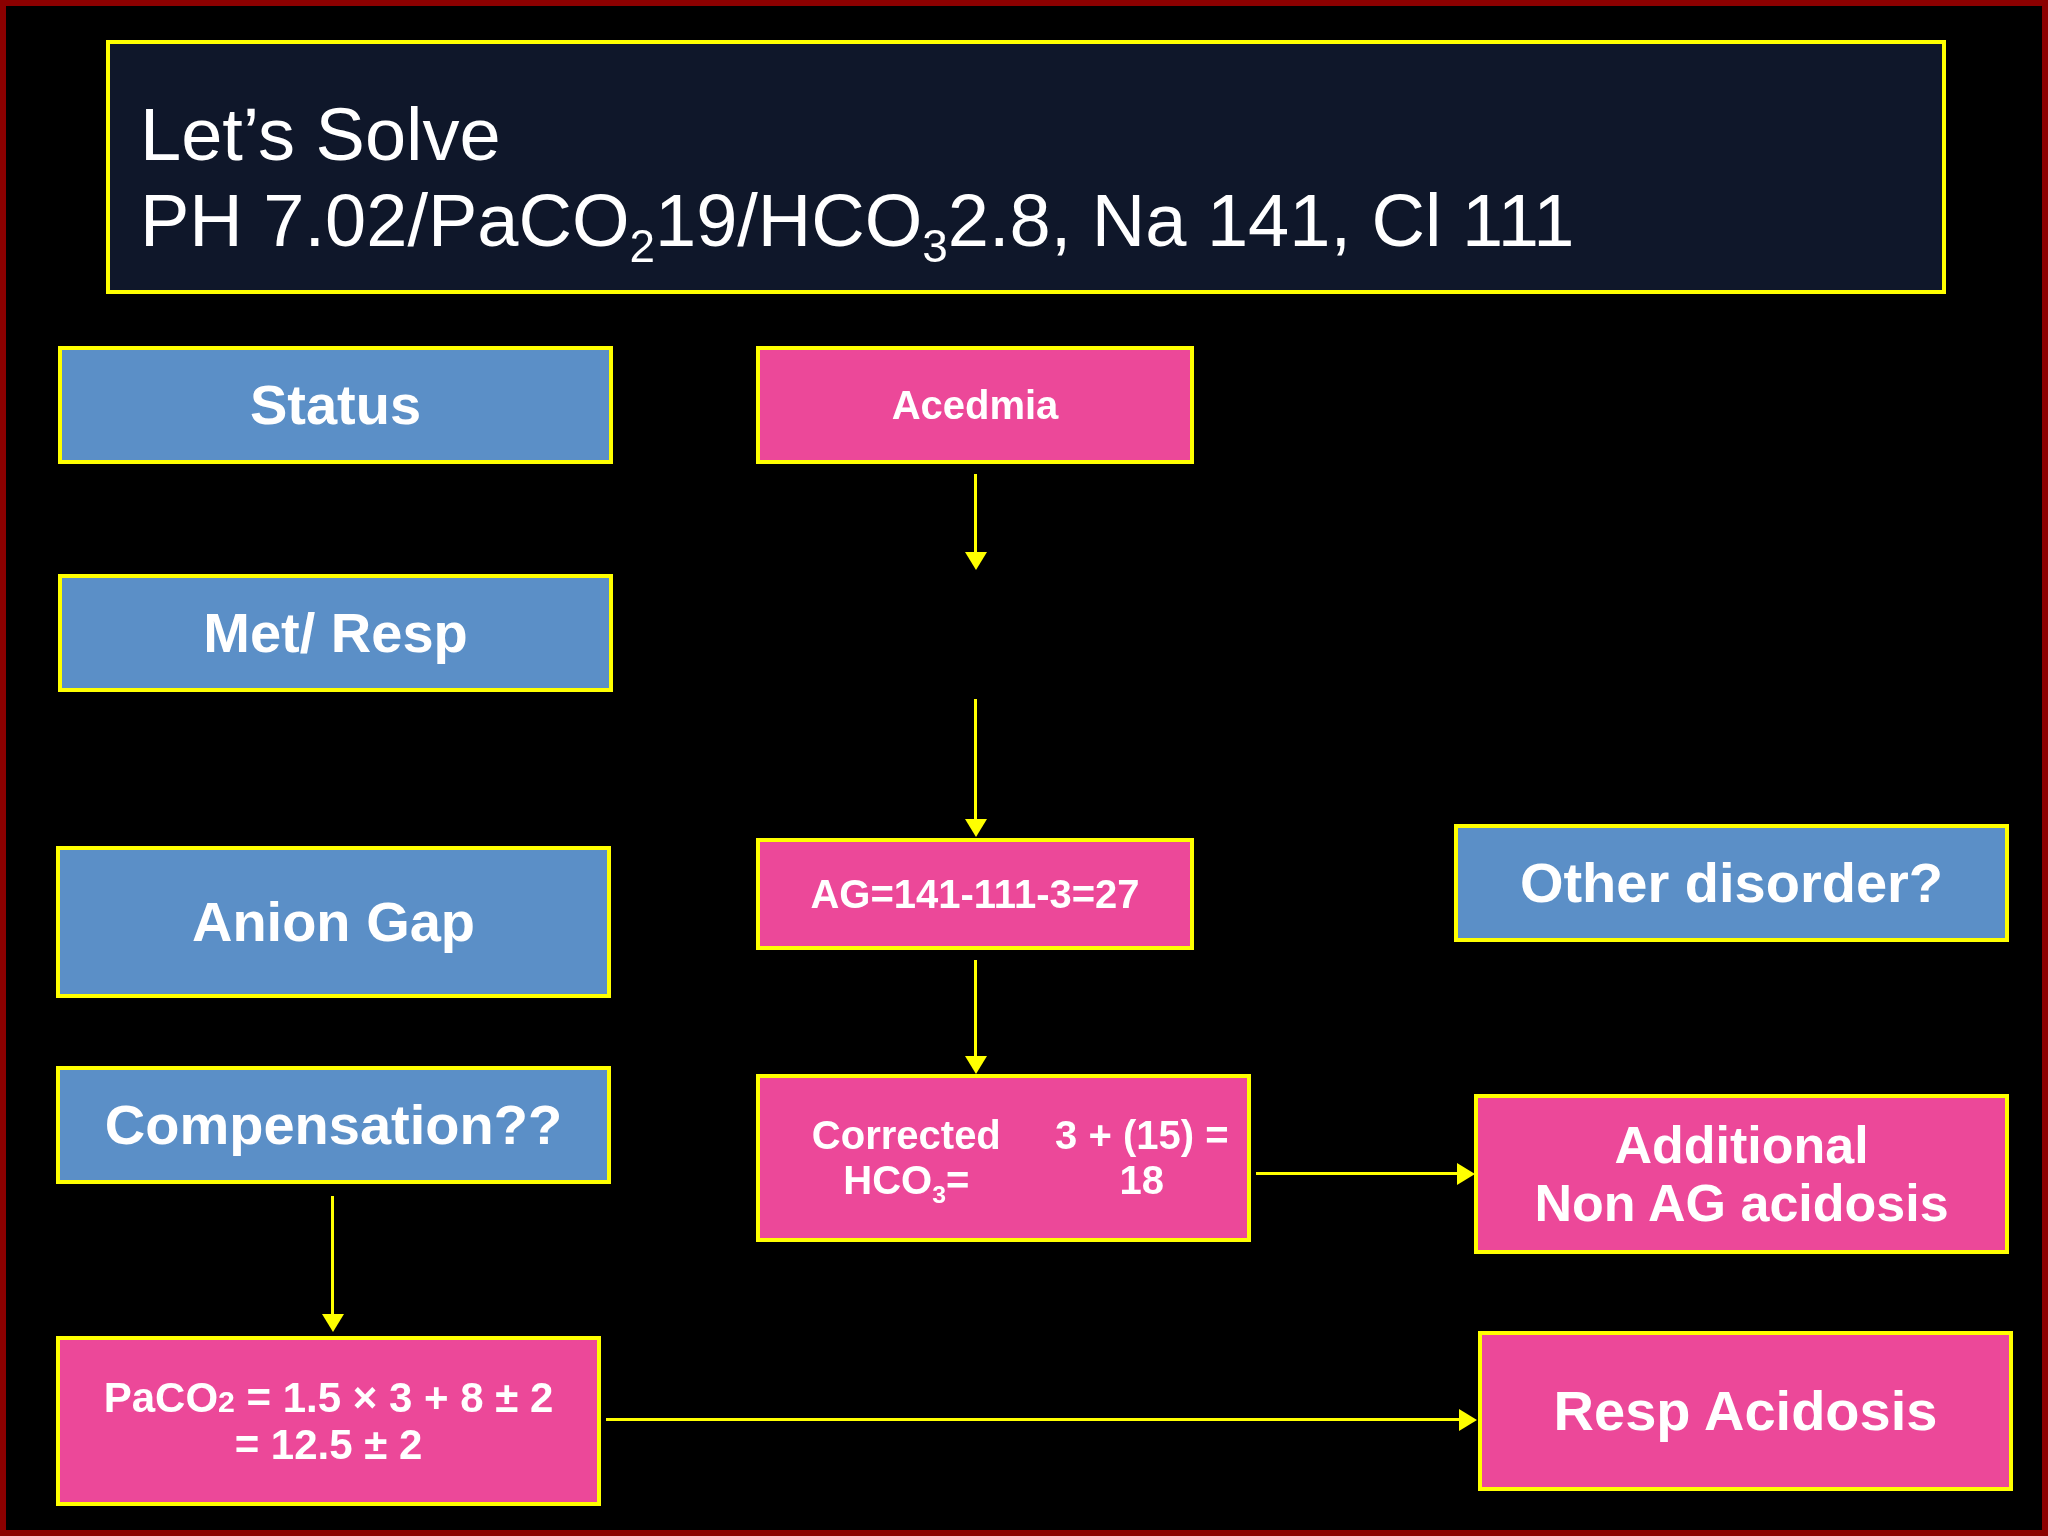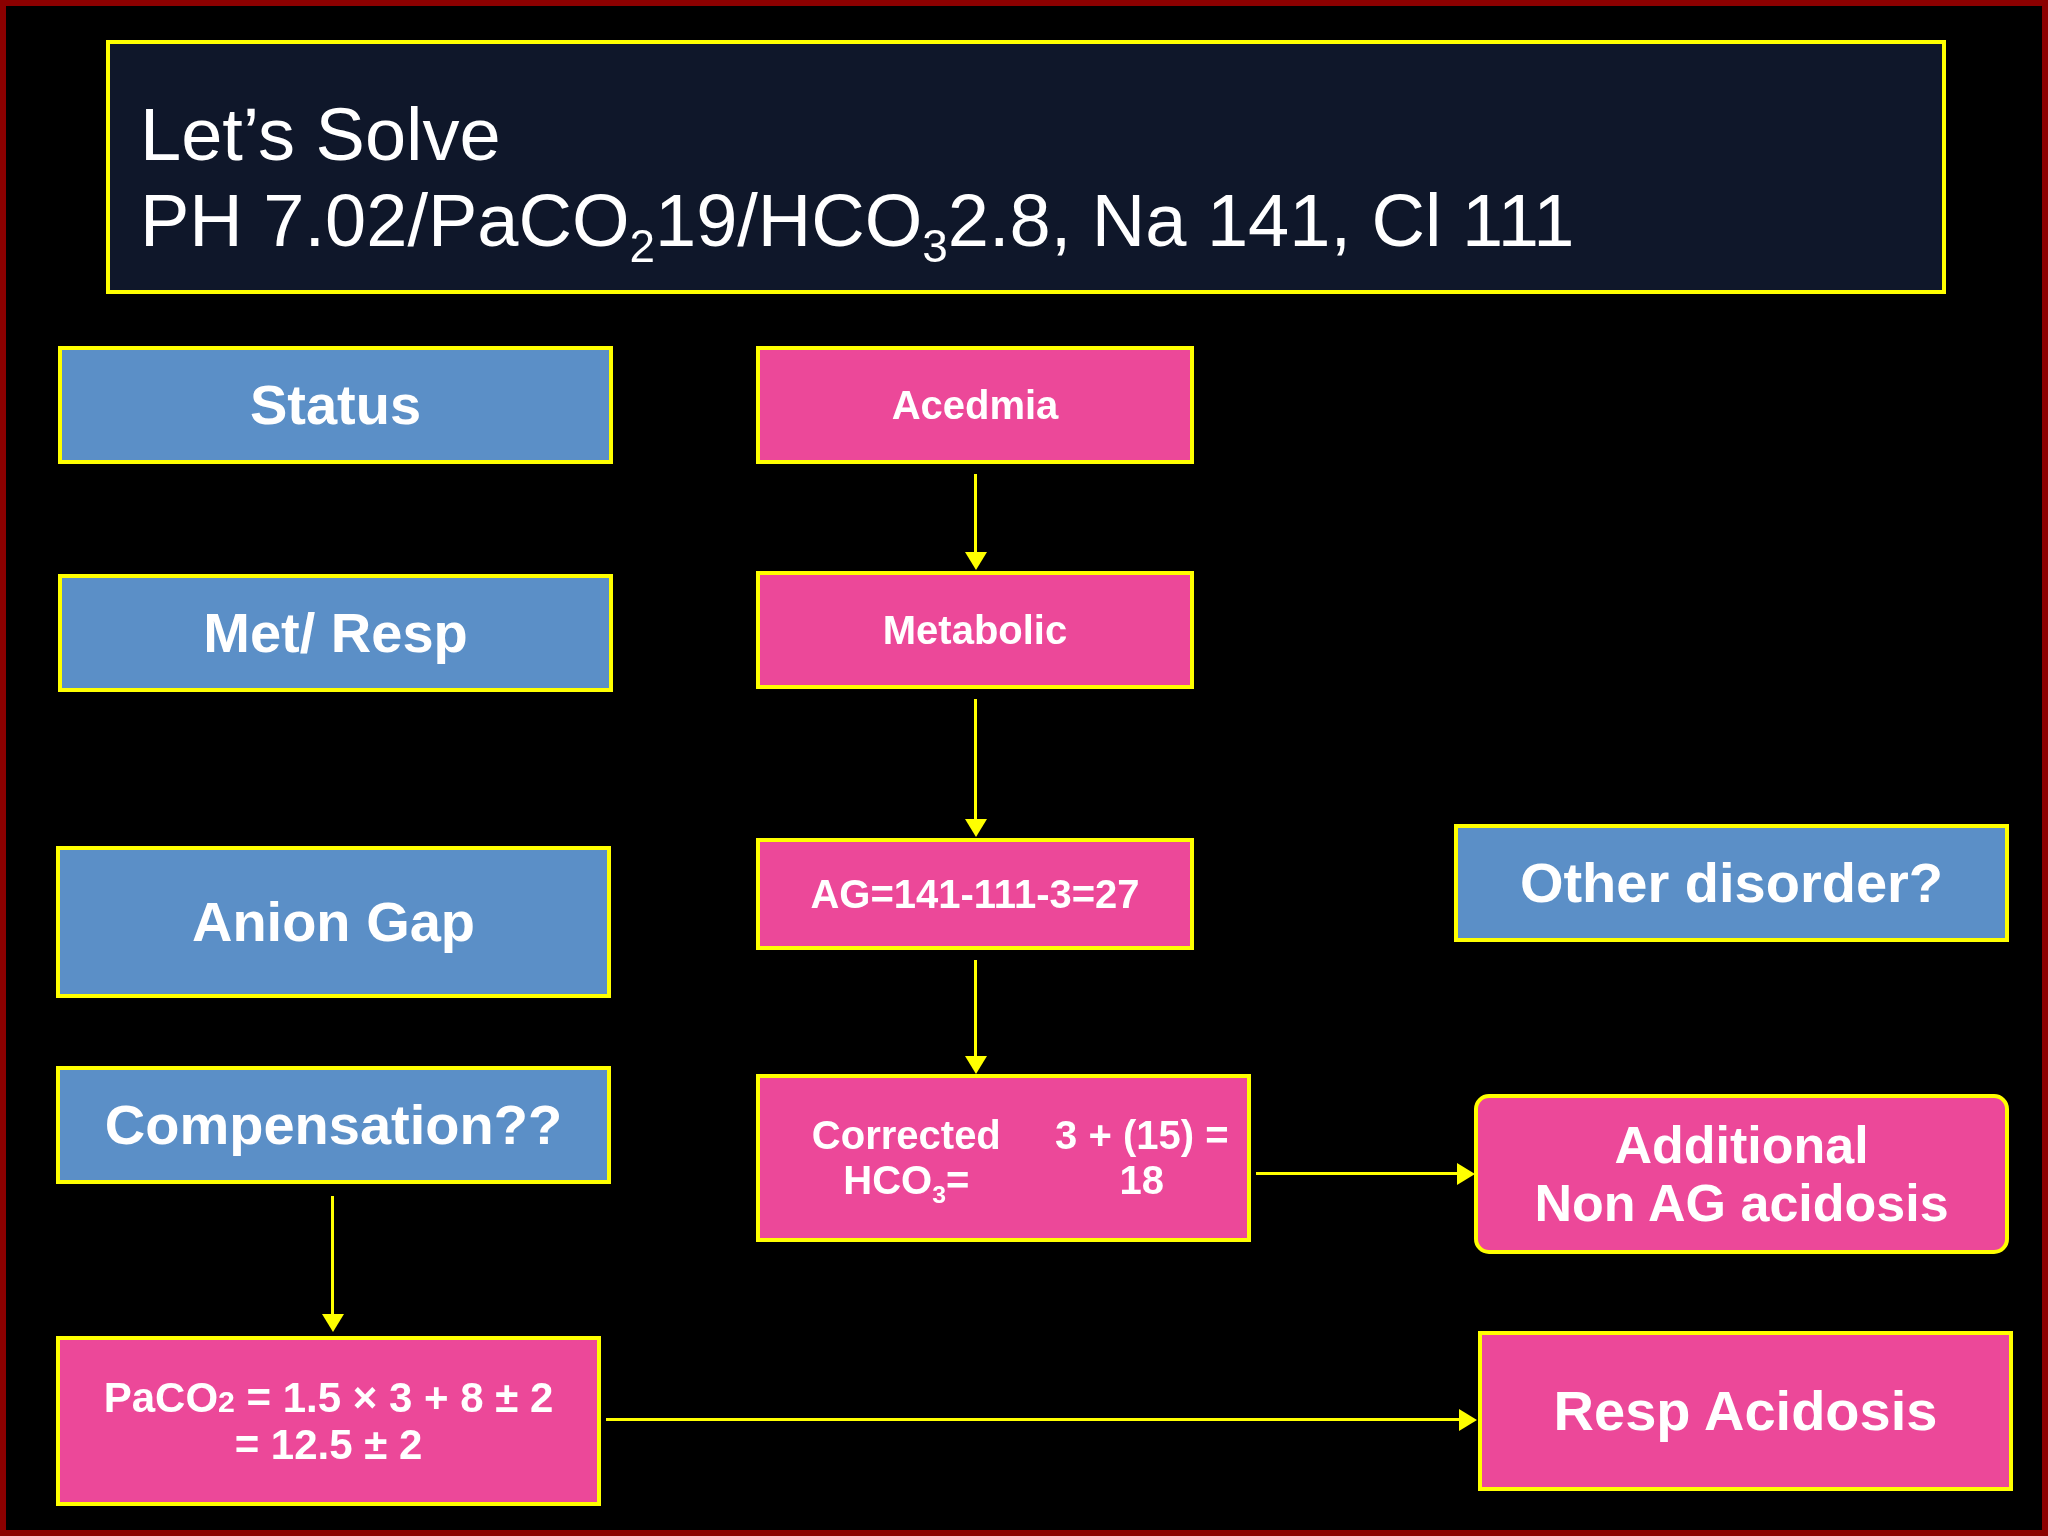--- a/index.html
+++ b/index.html
@@ -86,21 +86,21 @@
                    flex-direction: row; }
 
   
   #box-paco2 { left: 50px; top: 1330px; width: 545px; height: 170px; font-size: 42px;
                flex-direction: column; }
   .sub-small { font-size: 0.72em; vertical-align: baseline; }
 
   
   #box-other-disorder { left: 1448px; top: 818px;  width: 555px; height: 118px; font-size: 56px; }
   #box-additional     { left: 1468px; top: 1088px; width: 535px; height: 160px; font-size: 52px;
-                        flex-direction: column; border-radius: 15px; }
+                        flex-direction: column; }
   #box-resp-acidosis  { left: 1472px; top: 1325px; width: 535px; height: 160px; font-size: 56px; }
 
   
   .arrow-v {
     position: absolute;
     width: 3px;
     background: #FFFF00;
   }
   .arrow-v::after {
     content: "";
@@ -158,23 +158,20 @@
   <div class="box blue" id="box-anion-gap">
     <span>Anion Gap</span>
   </div>
   <div class="box blue" id="box-compensation">
     <span>Compensation??</span>
   </div>
 
   <div class="box red" id="box-acedmia">
     <span>Acedmia</span>
   </div>
-  <div class="box red" id="box-metabolic">
-    <span>Metabolic</span>
-  </div>
   <div class="box red" id="box-ag">
     <span>AG=141-111-3=27</span>
   </div>
   <div class="box red" id="box-corrected">
     <div><span>Corrected HCO</span><span class="sub">3</span><span>=</span></div>
     <div>3 + (15) = 18</div>
   </div>
 
   <div class="box red" id="box-paco2">
     <div><span>PaCO</span><span class="sub-small">2</span><span> = 1.5 × 3 + 8 ± 2</span></div>

